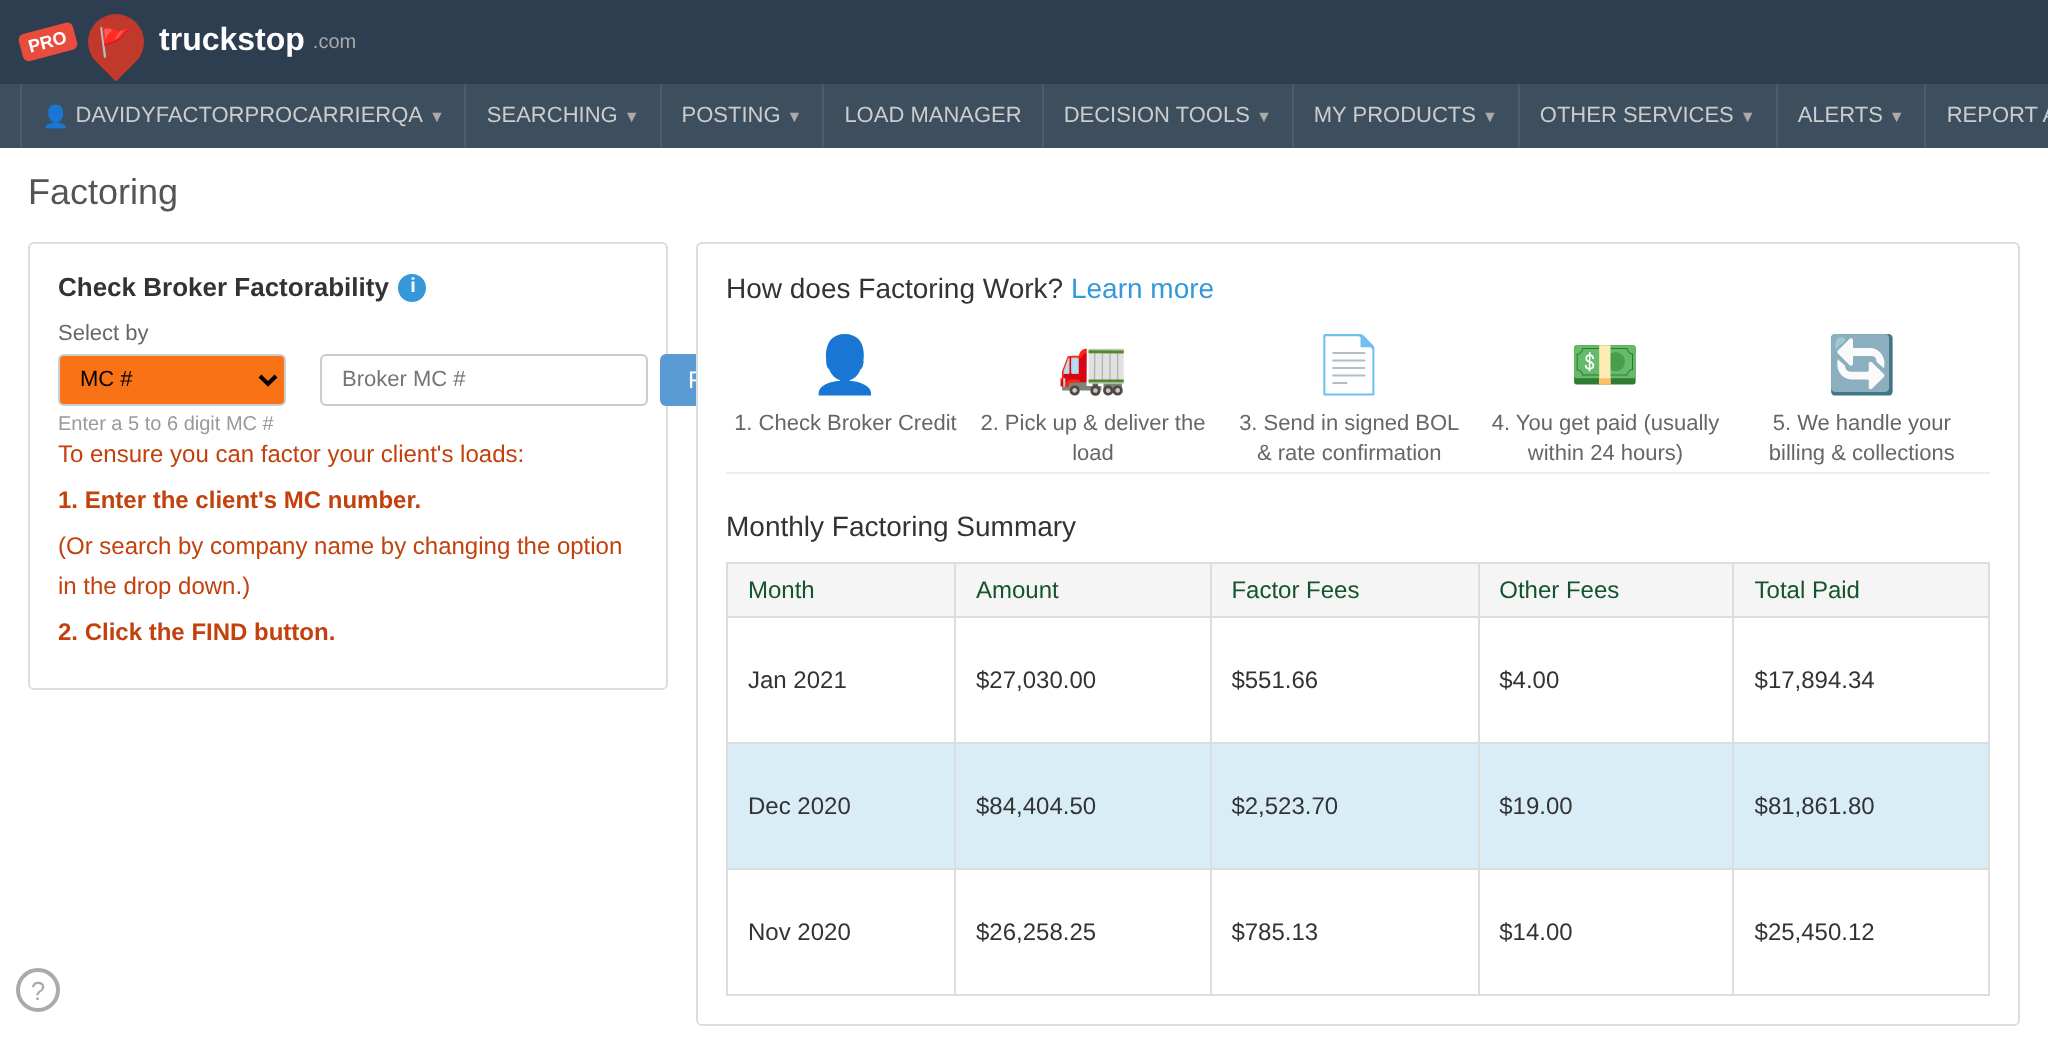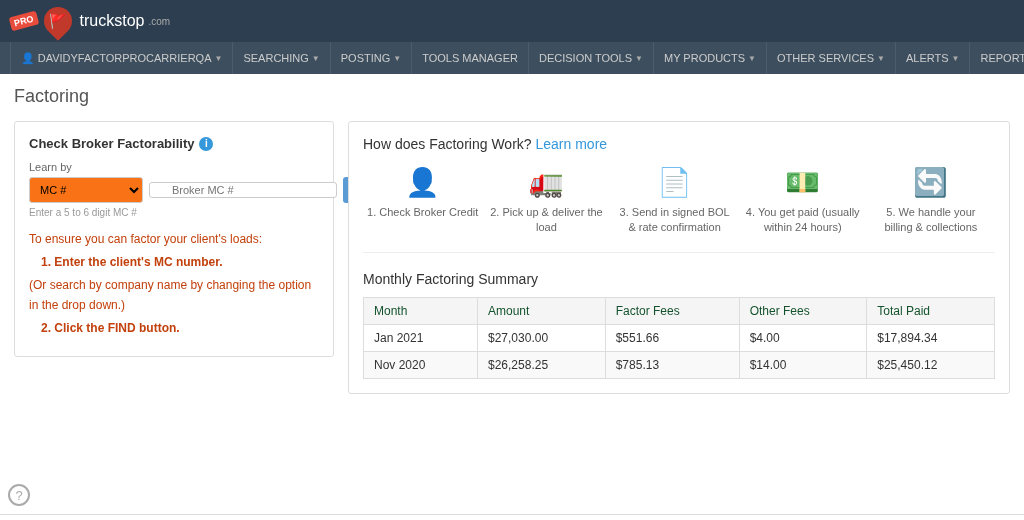--- a/index.html
+++ b/index.html
@@ -40,21 +40,21 @@
       color: #fff;
       font-size: 14px;
       font-weight: bold;
       transform: rotate(-45deg);
       margin-right: 4px;
     }
     .logo-icon span { transform: rotate(45deg); display: block; }
     .logo-text {
       color: #fff;
       font-size: 16px;
-      font-weight: normal;
+      font-weight: bold;
     }
     .logo-com { color: #aaa; font-size: 10px; }
 
     
     .user-nav {
       background: #3d4f5e;
       display: flex;
       align-items: center;
       height: 32px;
       padding: 0 10px;
@@ -141,61 +141,60 @@
       border: 1px solid #ccc;
       border-radius: 3px;
       padding: 3px 6px;
       font-size: 11px;
       background: #f97316;
       height: 26px;
     }
     .lookup-input {
       border: 1px solid #ccc;
       border-radius: 3px;
-      padding: 3px 22px;
+      padding: 3px 10px;
       font-size: 11px;
-      height: 16px;
+      height: 26px;
       flex: 1;
+      margin-left: 11px;
     }
     .find-btn {
       background: #5b9bd5;
       color: #fff;
       border: none;
       border-radius: 3px;
       padding: 4px 14px;
       font-size: 12px;
       cursor: pointer;
       height: 26px;
     }
     .input-hint {
       font-size: 10px;
       color: #999;
-      margin-bottom: 12px;
     }
     .instructions {
       font-size: 12px;
       color: #c2410c;
       line-height: 1.6;
     }
     .instructions p { margin-bottom: 4px; }
-    .instructions strong { font-weight: bold; margin-left: 12px; }
+    .instructions strong { font-weight: bold; }
 
     
     .right-panel {
       flex: 1;
       border: 1px solid #ddd;
       border-radius: 3px;
       background: #fff;
       padding: 14px;
     }
 
     
     .how-factoring {
       margin-bottom: 18px;
-      padding-bottom: 16px;
       border-bottom: 1px solid #eee;
     }
     .how-factoring-title {
       font-size: 14px;
       color: #333;
       margin-bottom: 14px;
     }
     .learn-more {
       color: #3498db;
       text-decoration: none;
@@ -238,21 +237,21 @@
     .summary-table th {
       background: #f5f5f5;
       border: 1px solid #ddd;
       padding: 6px 10px;
       text-align: left;
       color: #14532d;
       font-weight: normal;
     }
     .summary-table td {
       border: 1px solid #ddd;
-      padding: 6px 10px;
+      padding: 24px 10px;
       color: #333;
     }
     .summary-table tr:nth-child(even) td {
       background: #f9f9f9;
     }
     .summary-table tr.highlighted td {
       background: #d9edf7;
     }
 
     
@@ -299,21 +298,21 @@
   </div>
   <div class="user-nav-item">
     <span>SEARCHING</span>
     <span class="caret">▼</span>
   </div>
   <div class="user-nav-item">
     <span>POSTING</span>
     <span class="caret">▼</span>
   </div>
   <div class="user-nav-item">
-    <span>TOOLS MANAGER</span>
+    <span>LOAD MANAGER</span>
   </div>
   <div class="user-nav-item">
     <span>DECISION TOOLS</span>
     <span class="caret">▼</span>
   </div>
   <div class="user-nav-item">
     <span>MY PRODUCTS</span>
     <span class="caret">▼</span>
   </div>
   <div class="user-nav-item">
@@ -336,21 +335,21 @@
 <div class="page-content">
   <h1 class="page-title">Factoring</h1>
 
   <div class="two-col">
 
     <div class="left-panel">
       <div class="left-panel-title">
         <span>Check Broker Factorability</span>
         <span class="info-icon">i</span>
       </div>
-      <div class="lookup-label">Learn by</div>
+      <div class="lookup-label">Select by</div>
       <div class="lookup-row">
         <select class="lookup-select">
           <option>MC #</option>
           <option>Company Name</option>
         </select>
         <input class="lookup-input" type="text" placeholder="Broker MC #" style="">
         <button class="find-btn">FIND</button>
       </div>
       <div class="input-hint">Enter a 5 to 6 digit MC #</div>
       <div class="instructions">
@@ -405,20 +404,27 @@
             </tr>
           </thead>
           <tbody id="summary-tbody">
           <tr>
       <td>Jan 2021</td>
       <td>$27,030.00</td>
       <td>$551.66</td>
       <td>$4.00</td>
       <td>$17,894.34</td>
     </tr>
+              <tr class="highlighted">
+      <td>Dec 2020</td>
+      <td>$84,404.50</td>
+      <td>$2,523.70</td>
+      <td>$19.00</td>
+      <td>$81,861.80</td>
+    </tr>
               <tr>
       <td>Nov 2020</td>
       <td>$26,258.25</td>
       <td>$785.13</td>
       <td>$14.00</td>
       <td>$25,450.12</td>
     </tr>
             </tbody>
         </table>
       </div>

